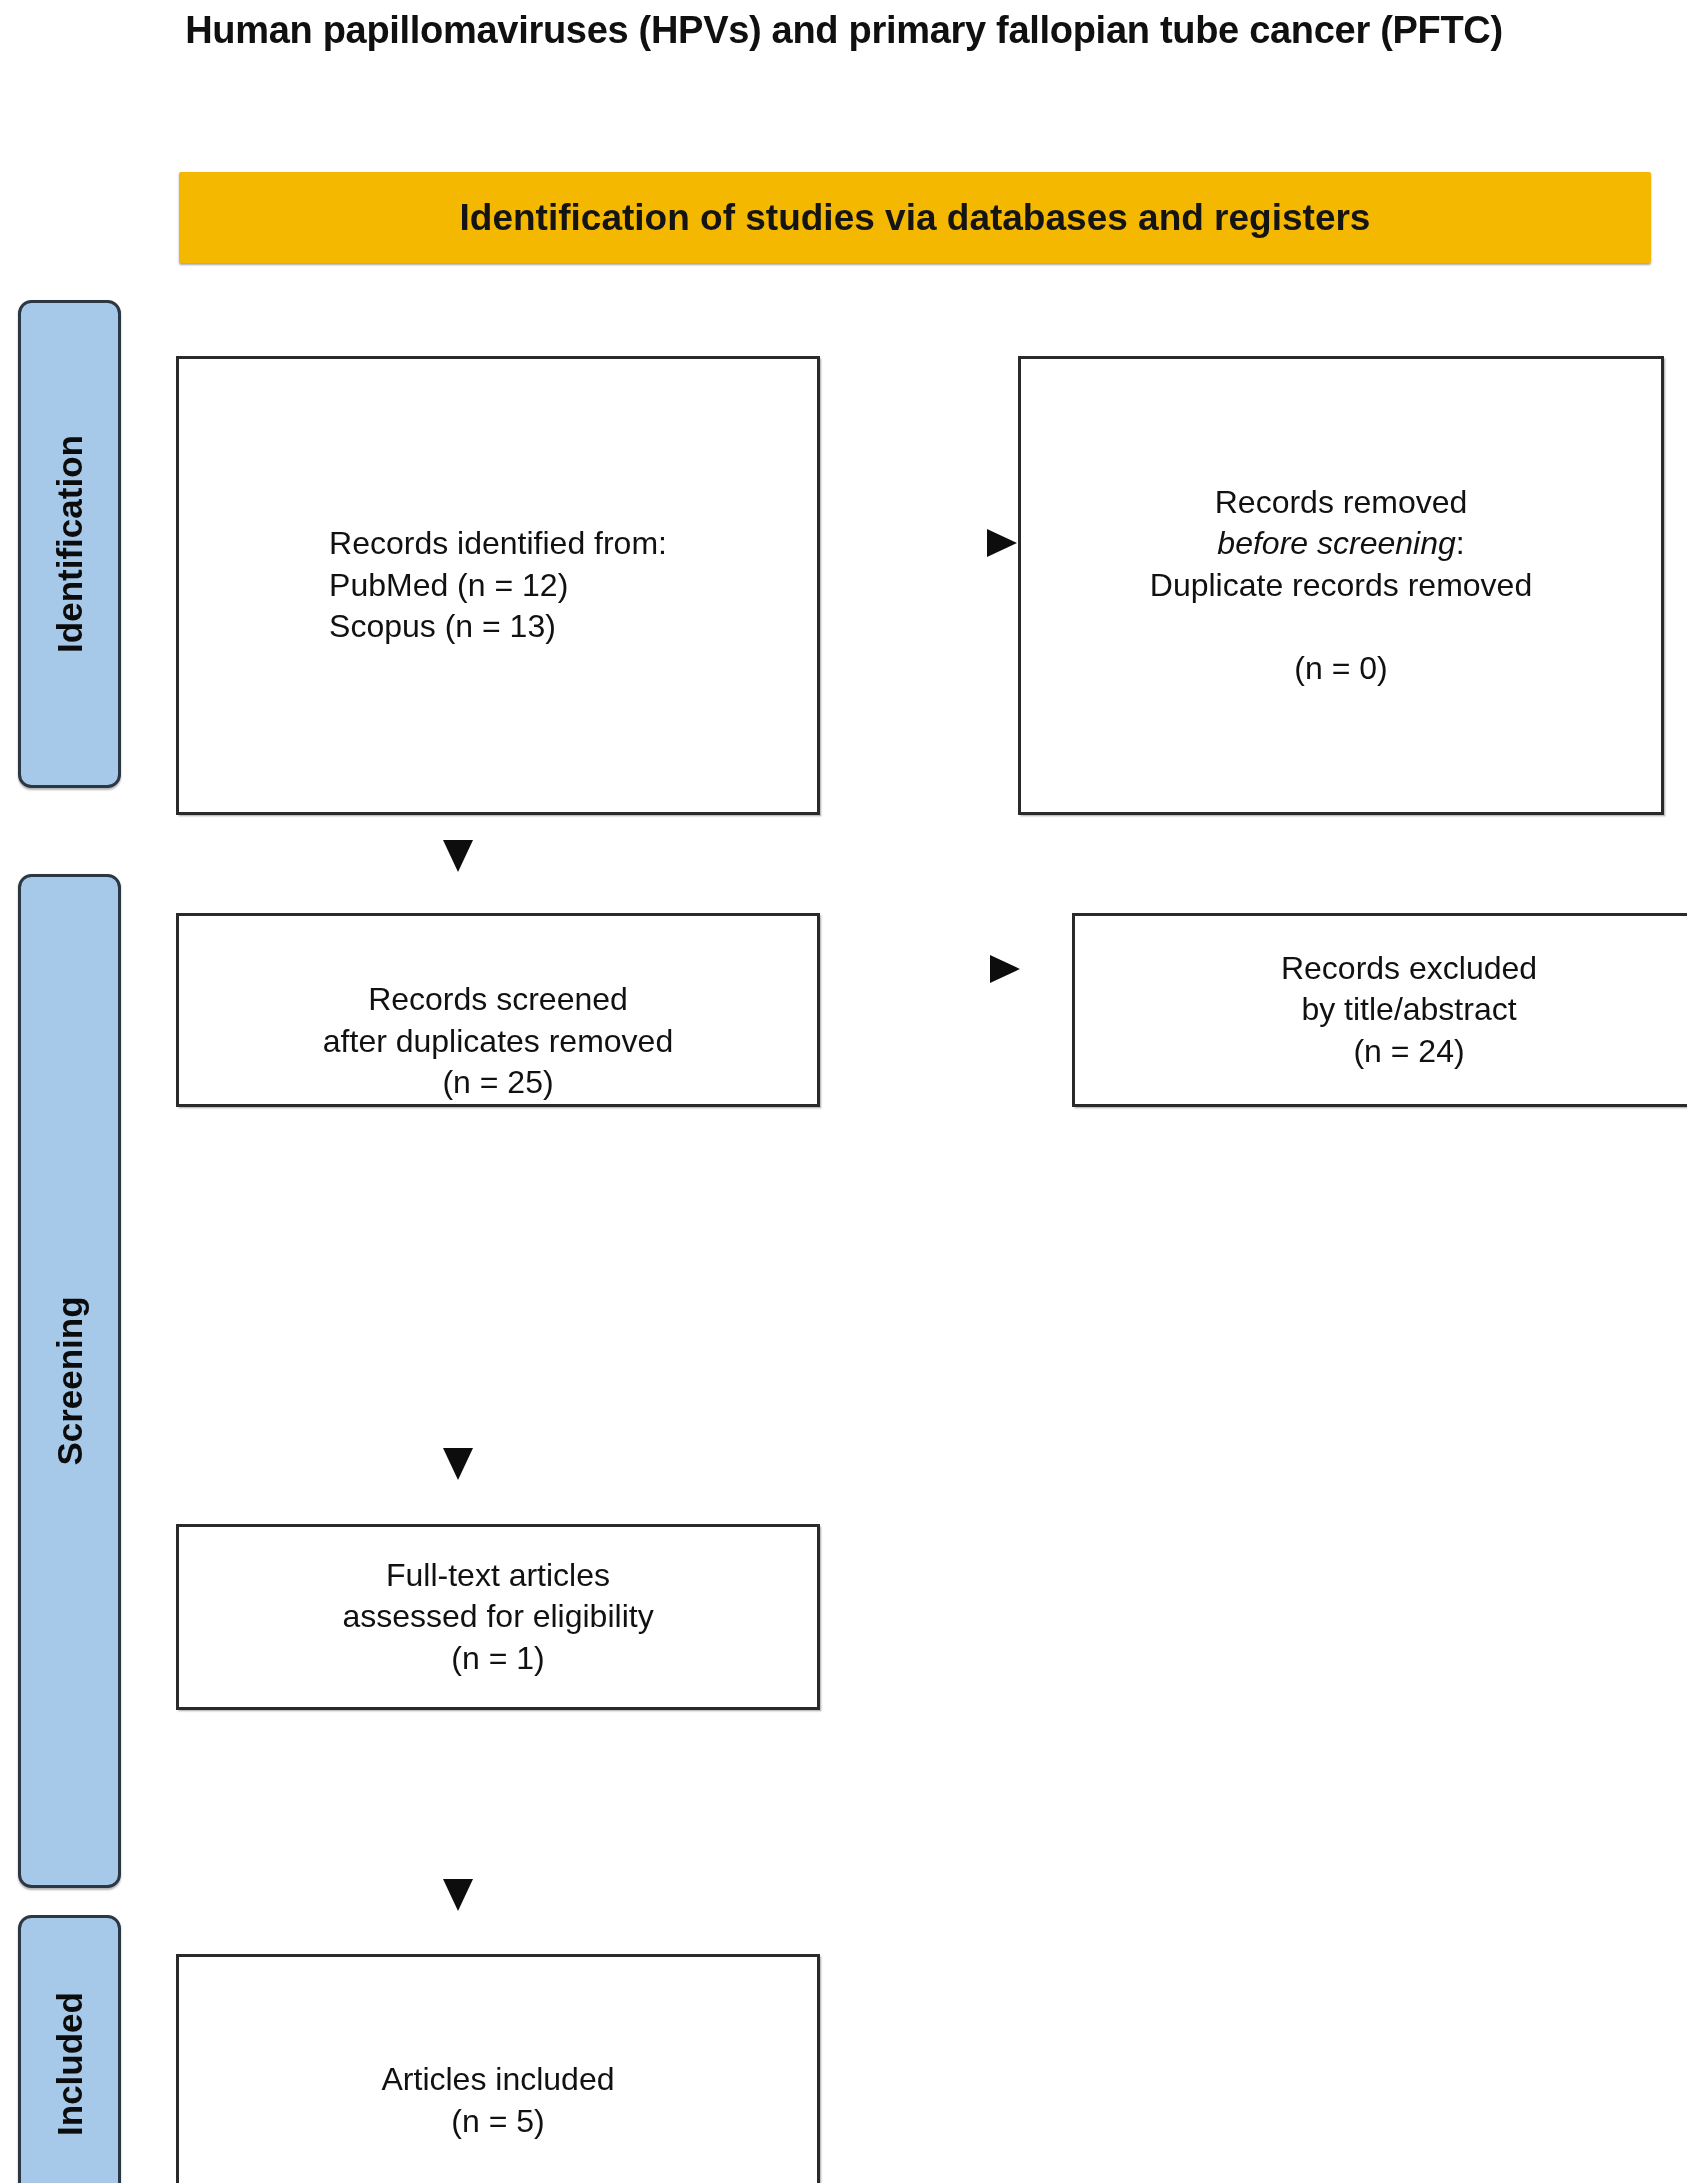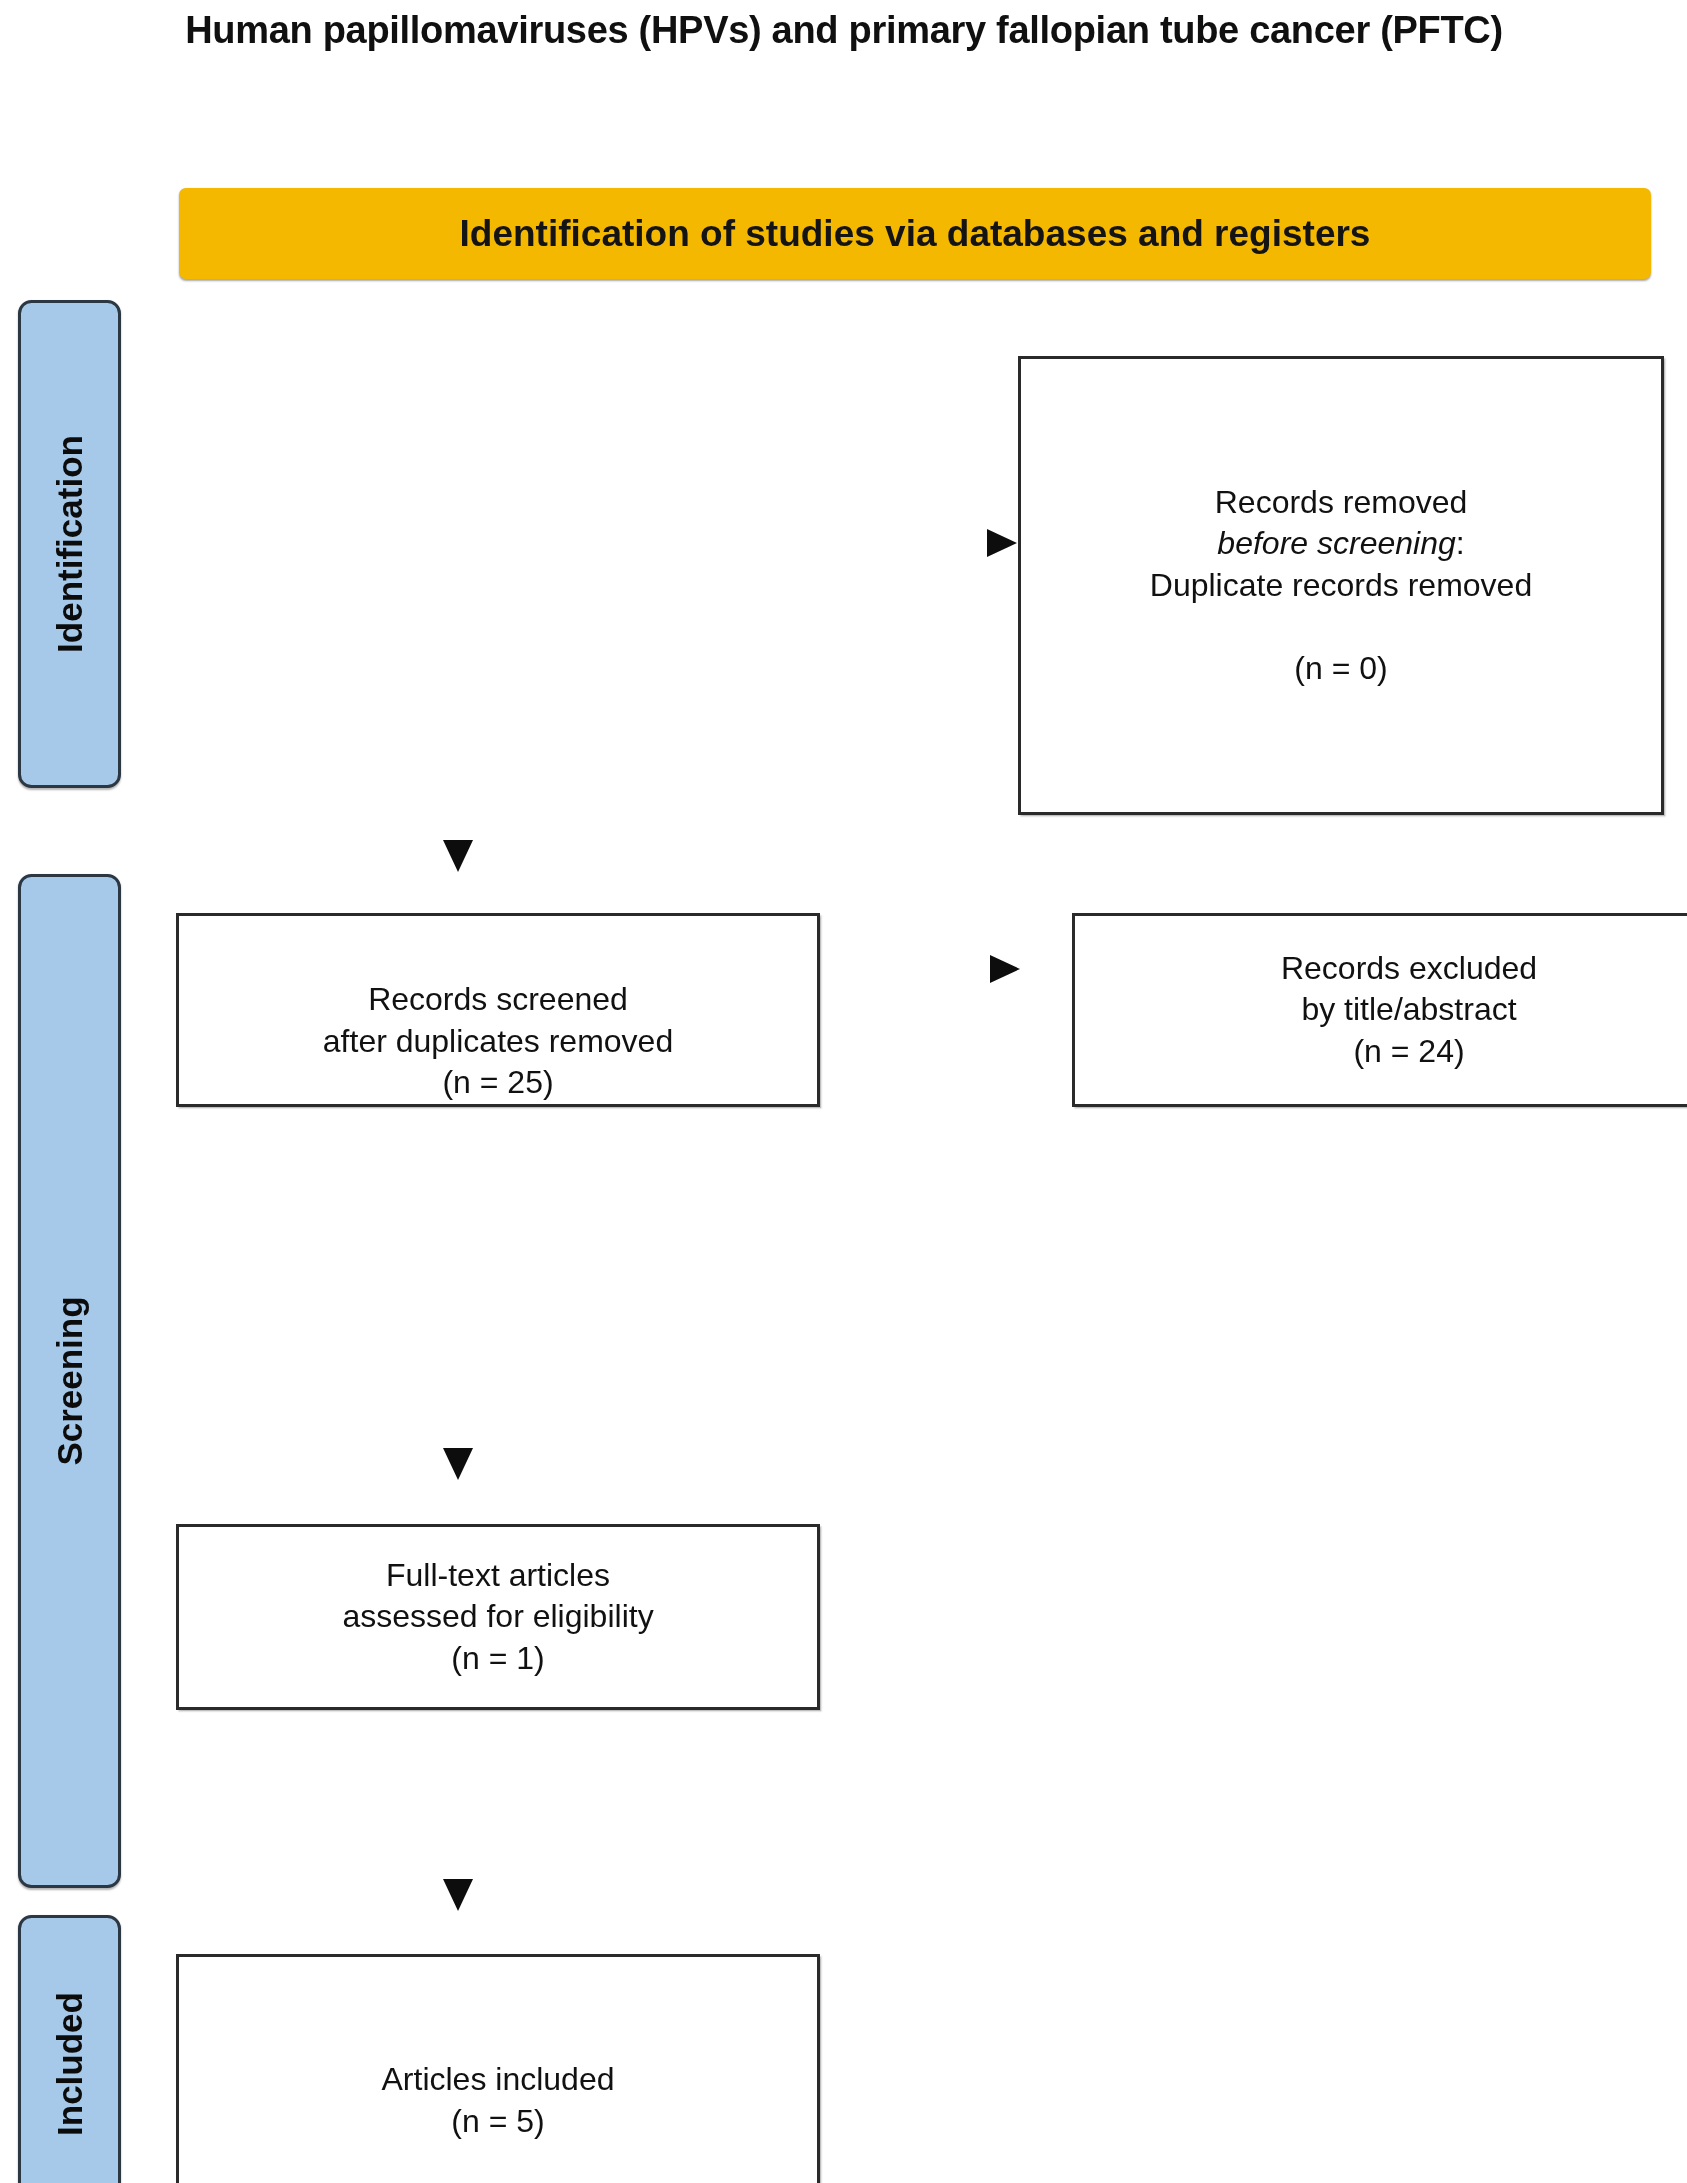--- a/index.html
+++ b/index.html
@@ -12,22 +12,22 @@
 
   
   .fig-title{
     position:absolute;left:0;top:9.3px;width:1688px;
     text-align:center;font-size:38px;font-weight:bold;color:#101010;
     letter-spacing:-0.3px;
   }
 
   
   .banner{
-    position:absolute;left:179px;top:188px;width:1472px;height:91px;
-    background:#F5B800;border-radius:7px;
+    position:absolute;left:179px;top:172px;width:1472px;height:91px;
+    background:#F5B800;border-radius:2px;
     display:flex;align-items:center;justify-content:center;
     box-shadow:0 1.6px 2.1px rgba(0,0,0,.35);
   }
   .banner-label{font-size:37px;font-weight:bold;color:#141414;}
 
   
   .sidebar{
     position:absolute;left:18px;width:97px;
     background:#A6C9EA;border:3.6px solid #2B3743;border-radius:13.5px;
     box-shadow:0 1.6px 2.1px rgba(0,0,0,.3);
@@ -111,20 +111,25 @@
   </div>
 
   <div class="sidebar" id="sb-screening">
     <span class="sidebar-label">Screening</span>
   </div>
 
   <div class="sidebar" id="sb-included">
     <span class="sidebar-label">Included</span>
   </div>
 
+  <div class="fbox" id="box-identified">
+    <div class="txt left">Records identified from:
+PubMed (n = 12)
+Scopus (n = 13)</div>
+  </div>
 
   <div class="fbox" id="box-removed">
     <div class="txt center"><span>Records removed</span><br><span class="ital">before screening</span><span>:</span><br><span>Duplicate records removed</span><br><br><span>(n = 0)</span></div>
   </div>
 
   <div class="fbox" id="box-screened">
     <div class="txt center">Records screened
 after duplicates removed
 (n = 25)</div>
   </div>

